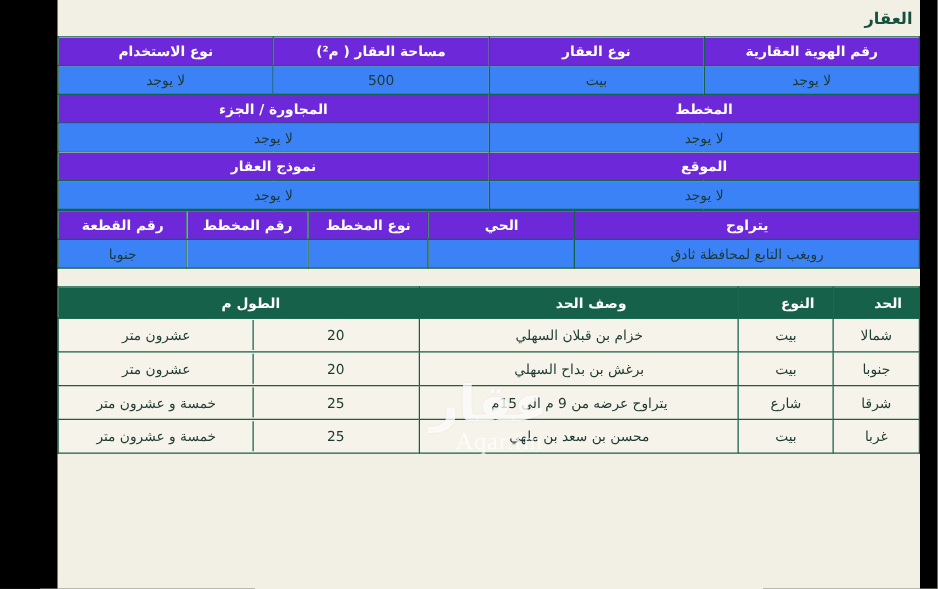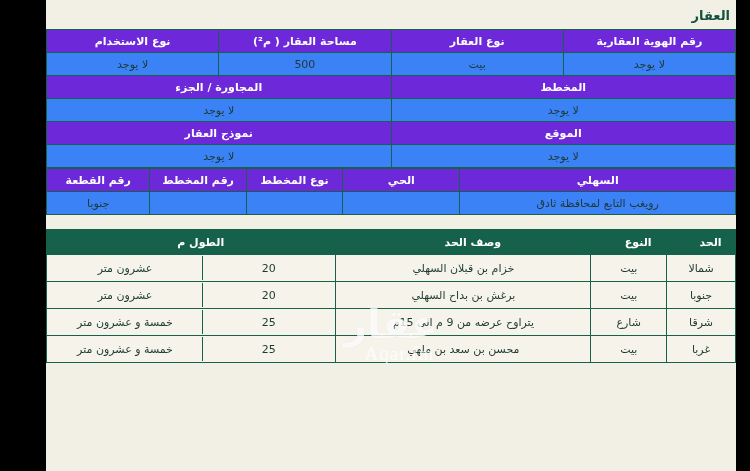--- a/index.html
+++ b/index.html
@@ -178,21 +178,21 @@
   <table class="grid" style="margin-top:-10px;">
     <colgroup>
       <col style="width:40%">
         <col style="width:17%">
         <col style="width:14%">
         <col style="width:14%">
         <col style="width:15%">
     </colgroup>
     <tbody>
       <tr>
-        <th>السهلي</th>
+        <th>يتراوح</th>
         <th>الحي</th>
         <th>نوع المخطط</th>
         <th>رقم المخطط</th>
         <th>رقم القطعة</th>
       </tr>
       <tr>
         <td class="val">رويغب التابع لمحافظة ثادق</td>
         <td class="val"></td>
         <td class="val"></td>
         <td class="val"></td>

